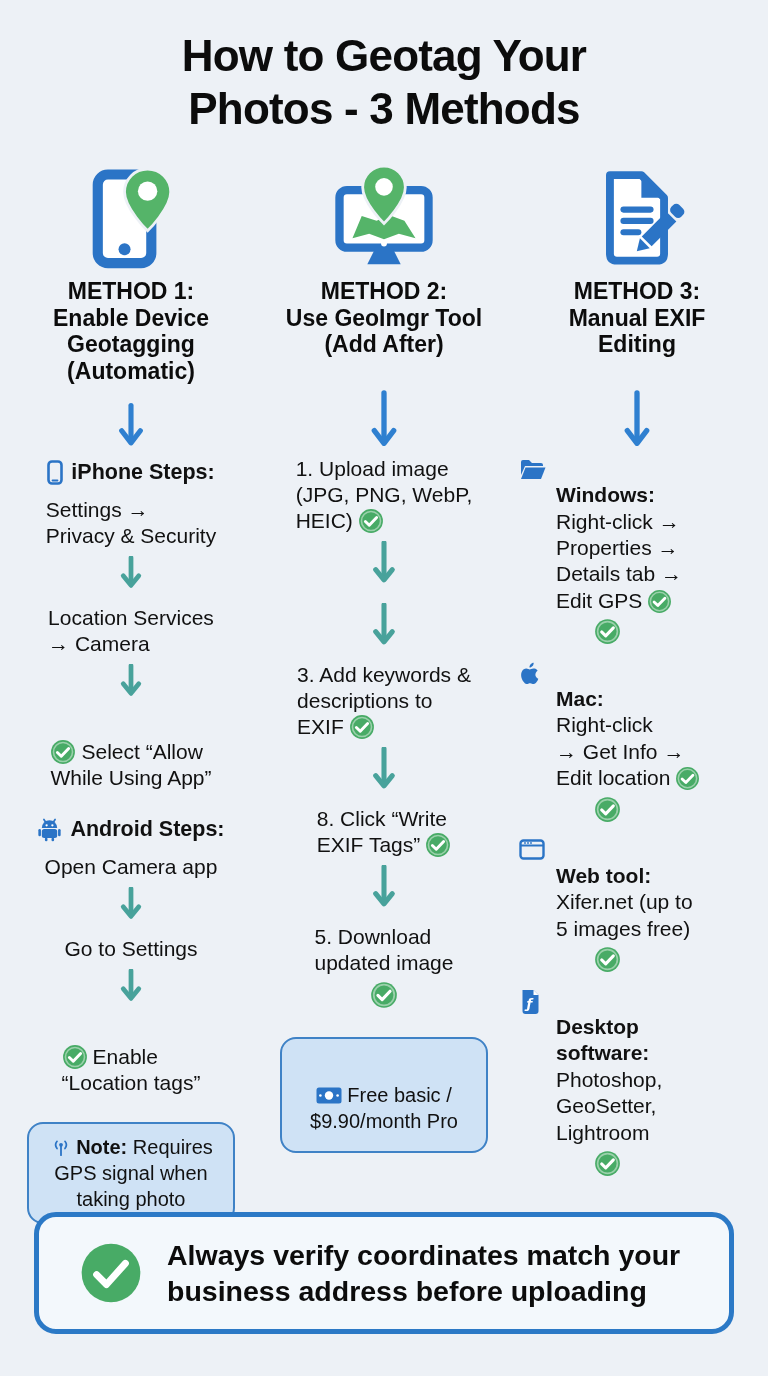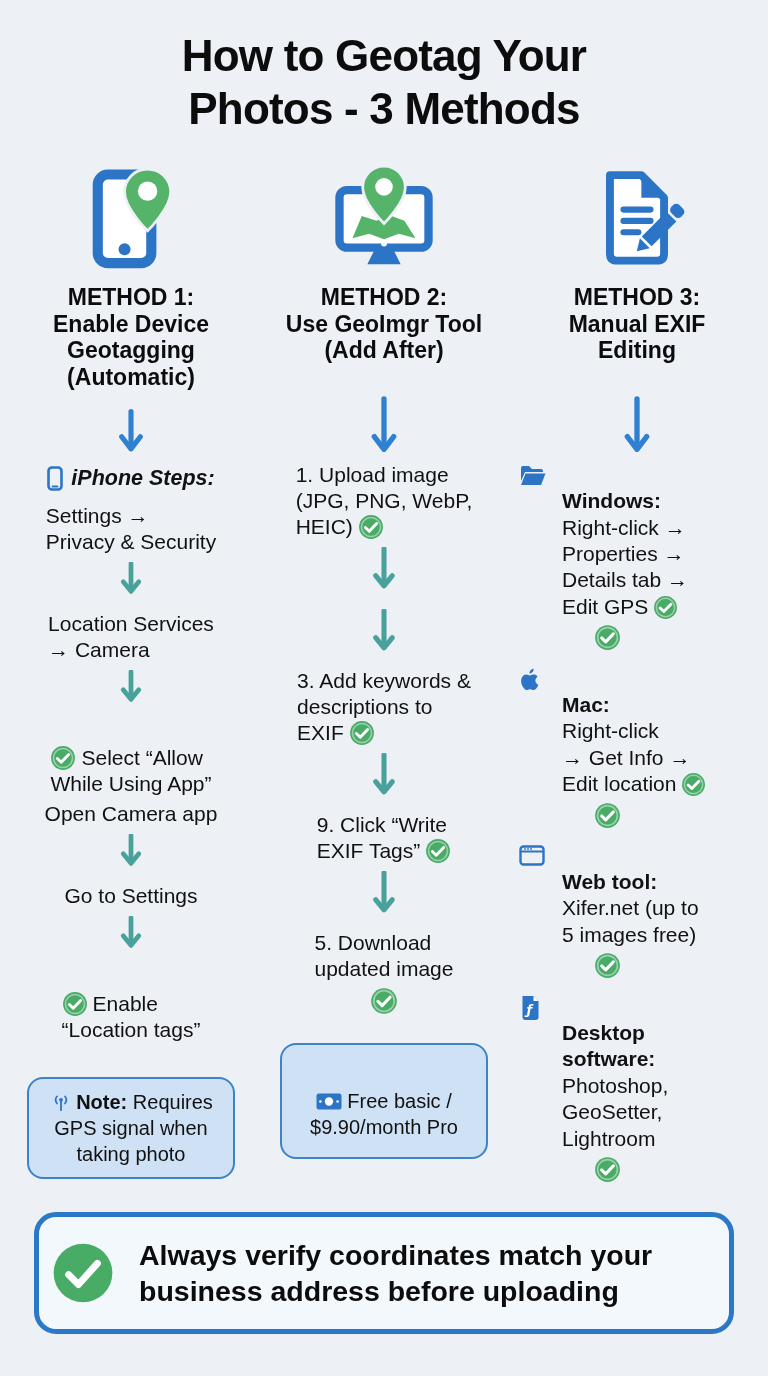--- a/index.html
+++ b/index.html
@@ -16,60 +16,60 @@
     font-size:44px;font-weight:700;line-height:1.2;letter-spacing:-0.8px;
     white-space:pre-line;color:#0c0c0c;
   }
   .grid{
     margin-top:20px;
     display:grid;grid-template-columns:262px 244px 262px;
   }
   .col{display:flex;flex-direction:column;align-items:center;}
   .icon-box{height:122px;display:flex;align-items:center;justify-content:center;}
   .method-header{
-    height:112px;margin-top:6px;
+    height:112px;
     font-size:23px;font-weight:600;line-height:1.17;text-align:center;
     white-space:pre-line;color:#0c0c0c;
   }
   .header-arrow{height:62px;display:flex;align-items:flex-end;justify-content:center;padding-bottom:2px;}
   .step{
     font-size:21px;line-height:1.24;text-align:left;white-space:pre-line;margin:2px 0;
   }
   .group-head{
     display:flex;align-items:center;justify-content:center;gap:8px;
-    font-size:21.5px;font-weight:700;margin:6px 0 10px;font-style:italic;
+    font-size:21.5px;font-weight:700;margin:6px 0 10px;
   }
   .group-head.second{margin-top:24px;}
   .tarrow{margin:5px 0;}
   .chk{vertical-align:-6px;}
   .chk.lead{margin-right:5px;}
   .chk.trail{margin-left:5px;}
   .sa-check{margin:3px 0 4px;text-align:center;}
   .note-box{
-    margin-top:32px;width:180px;padding:10px 12px;
+    margin-top:24px;width:180px;padding:10px 12px;
     background:#cfe2f5;border:2.5px solid #3f82c6;border-radius:16px;
     font-size:20px;line-height:1.3;text-align:center;
   }
   .note-box svg{vertical-align:-3px;margin-right:3px;}
   .price-box{
     margin-top:20px;width:184px;padding:17px 10px;
     background:#cfe2f5;border:2.5px solid #3f82c6;border-radius:16px;
     font-size:20px;line-height:1.3;text-align:center;white-space:pre-line;
   }
   .price-box svg{vertical-align:-2px;margin-right:5px;}
   .col3-body{width:236px;display:flex;flex-direction:column;}
-  .os-item{display:flex;gap:16px;margin-top:2px;}
+  .os-item{display:flex;gap:10px;margin-top:2px;}
   .os-icon{flex:0 0 27px;padding-top:2px;}
   .os-text{font-size:21px;line-height:1.26;white-space:pre-line;}
   .os-text .b{font-weight:700;}
   .col3 .sa-check{width:100%;box-sizing:border-box;padding-right:60px;margin:4px 0 8px;}
   .banner{
     position:absolute;left:34px;right:34px;top:1212px;height:112px;
     background:#f3f8fc;border:5px solid #2b79c6;border-radius:22px;
-    display:flex;align-items:center;gap:24px;padding:0 12px;box-sizing:content-box;
+    display:flex;align-items:center;gap:24px;padding:0 40px;box-sizing:content-box;
   }
   .banner-text{font-size:28.5px;font-weight:700;line-height:1.27;white-space:pre-line;color:#0c0c0c;}
 </style>
 </head>
 <body>
 
 <div class="page">
 
   <div class="title">How to Geotag Your
 Photos - 3 Methods</div>
@@ -122,20 +122,34 @@
       </div>
       <div class="step">
         <svg class="chk lead" width="26" height="26" viewBox="0 0 24 24">
           <circle cx="12" cy="12" r="11" fill="#48ab66"></circle>
           <circle cx="12" cy="12" r="8.8" fill="none" stroke="rgba(255,255,255,0.45)" stroke-width="1.5"></circle>
           <path d="M6.8 12.4 L10.4 15.9 L17.2 8.8" stroke="#fff" stroke-width="2.7" fill="none" stroke-linecap="round" stroke-linejoin="round"></path>
         </svg><span>Select “Allow
 While Using App”</span>
       </div>
 
+      <div class="group-head second">
+        <svg width="25" height="25" viewBox="0 0 26 26">
+          <path d="M7.2 2.6 L9 5.4 M18.8 2.6 L17 5.4" stroke="#2b74c6" stroke-width="1.8" stroke-linecap="round"></path>
+          <path d="M5 11.5 A8 8 0 0 1 21 11.5 Z" fill="#2b74c6"></path>
+          <circle cx="10" cy="8.7" r="1.2" fill="#fff"></circle>
+          <circle cx="16" cy="8.7" r="1.2" fill="#fff"></circle>
+          <rect x="5" y="12.4" width="16" height="9.4" rx="2.6" fill="#2b74c6"></rect>
+          <rect x="1.4" y="12.4" width="2.7" height="7.6" rx="1.35" fill="#2b74c6"></rect>
+          <rect x="21.9" y="12.4" width="2.7" height="7.6" rx="1.35" fill="#2b74c6"></rect>
+          <rect x="8.2" y="21.6" width="2.7" height="3.6" rx="1.3" fill="#2b74c6"></rect>
+          <rect x="15.1" y="21.6" width="2.7" height="3.6" rx="1.3" fill="#2b74c6"></rect>
+        </svg>
+        <span>Android Steps:</span>
+      </div>
 
       <div class="step">Open Camera app</div>
       <div class="tarrow">
         <svg width="26" height="38" viewBox="0 0 30 44">
           <path d="M15 2 V30" stroke="#48a29b" stroke-width="5.5" stroke-linecap="round" fill="none"></path>
           <path d="M6 23 L15 34 L24 23" stroke="#48a29b" stroke-width="5.5" stroke-linecap="round" stroke-linejoin="round" fill="none"></path>
         </svg>
       </div>
       <div class="step">Go to Settings</div>
       <div class="tarrow">
@@ -210,21 +224,21 @@
           <circle cx="12" cy="12" r="11" fill="#48ab66"></circle>
           <circle cx="12" cy="12" r="8.8" fill="none" stroke="rgba(255,255,255,0.45)" stroke-width="1.5"></circle>
           <path d="M6.8 12.4 L10.4 15.9 L17.2 8.8" stroke="#fff" stroke-width="2.7" fill="none" stroke-linecap="round" stroke-linejoin="round"></path>
         </svg></div>
       <div class="tarrow">
         <svg width="28" height="48" viewBox="0 0 30 52">
           <path d="M15 2 V38" stroke="#48a29b" stroke-width="5.5" stroke-linecap="round" fill="none"></path>
           <path d="M6 31 L15 42 L24 31" stroke="#48a29b" stroke-width="5.5" stroke-linecap="round" stroke-linejoin="round" fill="none"></path>
         </svg>
       </div>
-      <div class="step"><span>9. Click “Write
+      <div class="step"><span>8. Click “Write
 EXIF Tags”</span><svg class="chk trail" width="26" height="26" viewBox="0 0 24 24">
           <circle cx="12" cy="12" r="11" fill="#48ab66"></circle>
           <circle cx="12" cy="12" r="8.8" fill="none" stroke="rgba(255,255,255,0.45)" stroke-width="1.5"></circle>
           <path d="M6.8 12.4 L10.4 15.9 L17.2 8.8" stroke="#fff" stroke-width="2.7" fill="none" stroke-linecap="round" stroke-linejoin="round"></path>
         </svg></div>
       <div class="tarrow">
         <svg width="28" height="48" viewBox="0 0 30 52">
           <path d="M15 2 V38" stroke="#48a29b" stroke-width="5.5" stroke-linecap="round" fill="none"></path>
           <path d="M6 31 L15 42 L24 31" stroke="#48a29b" stroke-width="5.5" stroke-linecap="round" stroke-linejoin="round" fill="none"></path>
         </svg>

